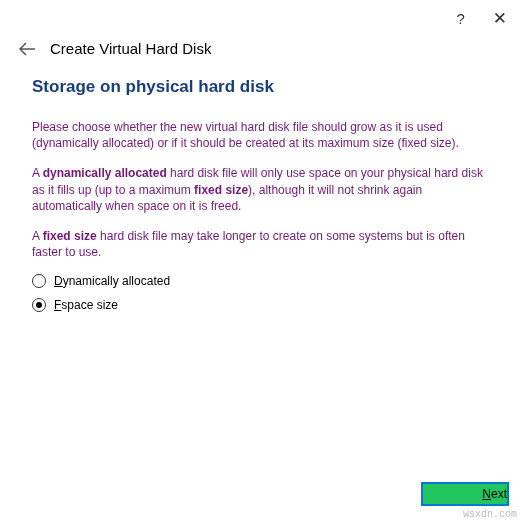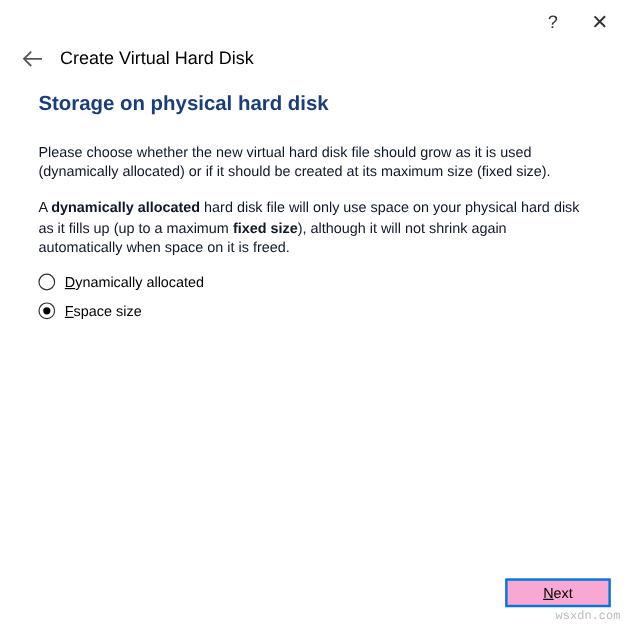--- a/index.html
+++ b/index.html
@@ -39,21 +39,21 @@
 }
 .heading {
   font-size: 17px;
   color: #1a3e7a;
   margin-bottom: 22px;
   font-weight: 700;
 }
 .para {
   font-size: 12px;
   line-height: 1.35;
-  color: #0f172a;
+  color: #701a75;
   margin-bottom: 14px;
 }
 .options { margin-top: 10px; }
 .option-row {
   display: flex;
   align-items: center;
   gap: 8px;
   margin-bottom: 10px;
   font-size: 12px;
 }
@@ -72,24 +72,24 @@
 }
 .option-row .ul { text-decoration: underline; }
 .footer {
   position: absolute;
   bottom: 18px; right: 14px;
   display: flex;
   gap: 10px;
 }
 .btn {
   width: 88px; height: 24px;
-  background: #f9a8d4;
+  background: #22c55e;
   border: 1px solid #adadad;
   font-size: 12px;
-  display: flex; align-items: center; justify-content: center;
+  display: flex; align-items: center; justify-content: flex-end;
   font-family: inherit;
 }
 .btn.primary { border: 2px solid #0078d7; }
 .btn .ul { text-decoration: underline; }
 .watermark {
   position: absolute;
   bottom: 4px; right: 6px;
   font-size: 10px; color: #bbb;
   font-family: Liberation Mono, monospace;
 }
@@ -114,20 +114,23 @@
 
 <div class="content">
   <div class="heading">Storage on physical hard disk</div>
 
   <p class="para">Please choose whether the new virtual hard disk file should grow as it is used (dynamically allocated) or if it should be created at its maximum size (fixed size).</p>
 
   <p class="para">
     <span>A </span><b>dynamically allocated</b><span> hard disk file will only use space on your physical hard disk as it fills up (up to a maximum </span><b>fixed size</b><span>), although it will not shrink again automatically when space on it is freed.</span>
   </p>
 
+  <p class="para">
+    <span>A </span><b>fixed size</b><span> hard disk file may take longer to create on some systems but is often faster to use.</span>
+  </p>
 
   <div class="options">
     <div class="option-row">
       <span class="radio"></span>
       <span><span class="ul">D</span><span>ynamically allocated</span></span>
     </div>
     <div class="option-row">
       <span class="radio checked"></span>
       <span><span class="ul">F</span><span>space size</span></span>
     </div>

